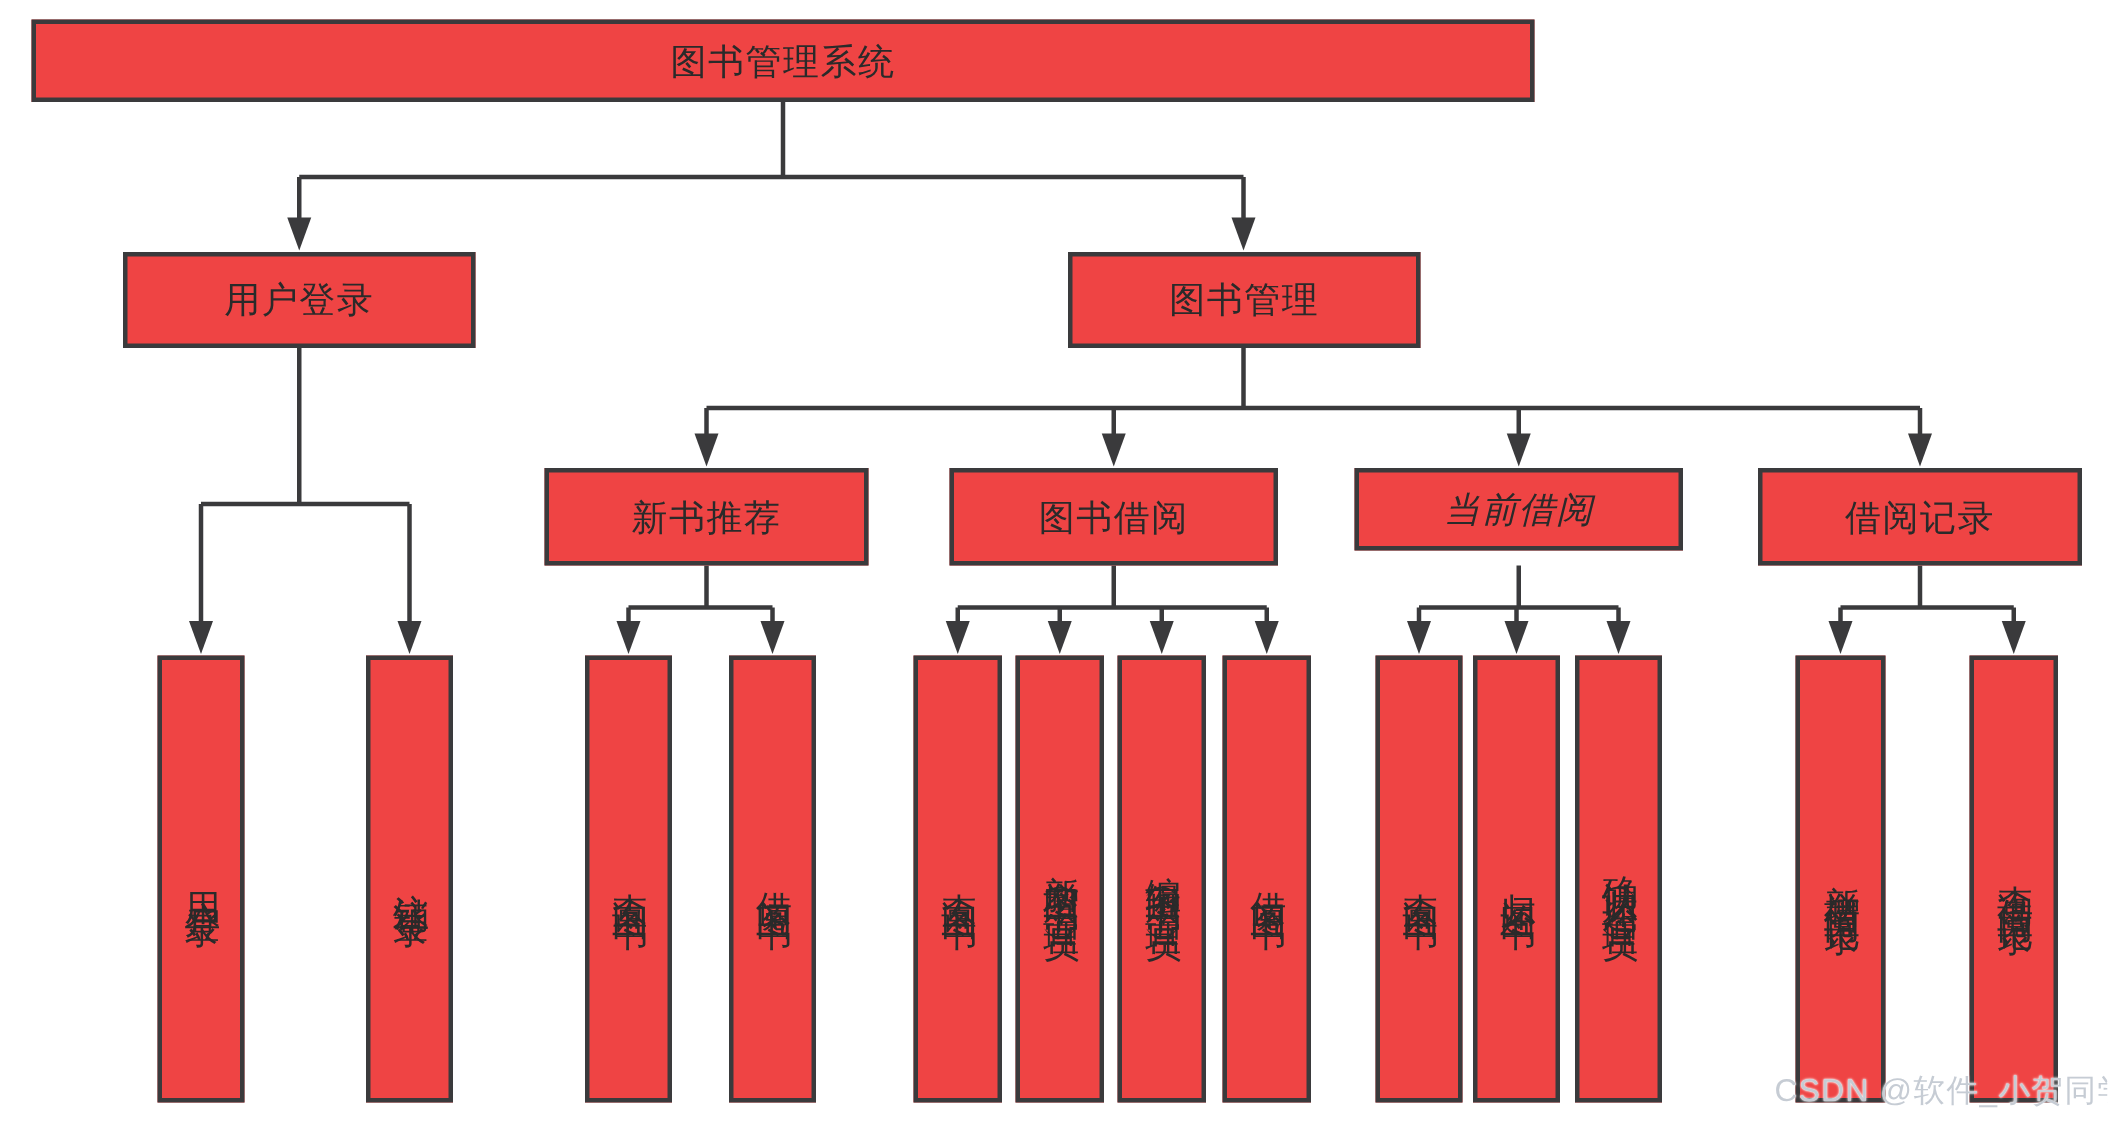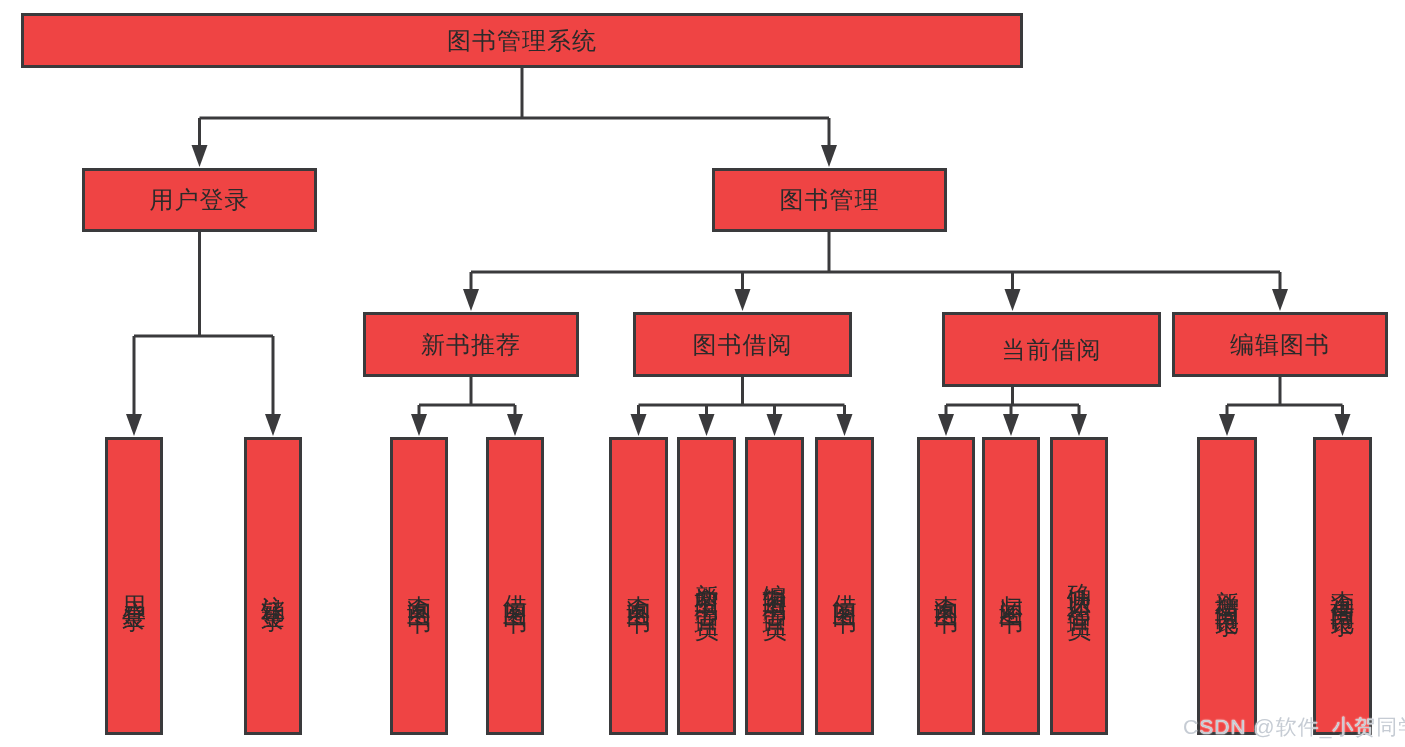--- a/index.html
+++ b/index.html
@@ -129,22 +129,22 @@
     </g>
   </svg>
 
   <div class="node" style="left:21px;top:13px;width:1002px;height:55px;">图书管理系统</div>
 
   <div class="node" style="left:82px;top:168px;width:235px;height:64px;">用户登录</div>
   <div class="node" style="left:712px;top:168px;width:235px;height:64px;">图书管理</div>
 
   <div class="node" style="left:363px;top:312px;width:216px;height:65px;">新书推荐</div>
   <div class="node" style="left:633px;top:312px;width:219px;height:65px;">图书借阅</div>
-  <div class="node" style="left:942px;top:312px;width:219px;height:75px;">当前借阅</div>
-  <div class="node" style="left:1172px;top:312px;width:216px;height:65px;">编辑图书</div>
+  <div class="node" style="left:903px;top:312px;width:219px;height:55px;font-style:italic;">当前借阅</div>
+  <div class="node" style="left:1172px;top:312px;width:216px;height:65px;">借阅记录</div>
 
   <div class="node vnode" style="left:105px;top:437px;width:58px;height:298px;">用户登录</div>
   <div class="node vnode" style="left:244px;top:437px;width:58px;height:298px;">注销登录</div>
 
   <div class="node vnode" style="left:390px;top:437px;width:58px;height:298px;">查询图书</div>
   <div class="node vnode" style="left:486px;top:437px;width:58px;height:298px;">借阅图书</div>
 
   <div class="node vnode" style="left:609px;top:437px;width:59px;height:298px;">查询图书</div>
   <div class="node vnode" style="left:677px;top:437px;width:59px;height:298px;">新增图书（管理员）</div>
   <div class="node vnode" style="left:745px;top:437px;width:59px;height:298px;">编辑图书（管理员）</div>

